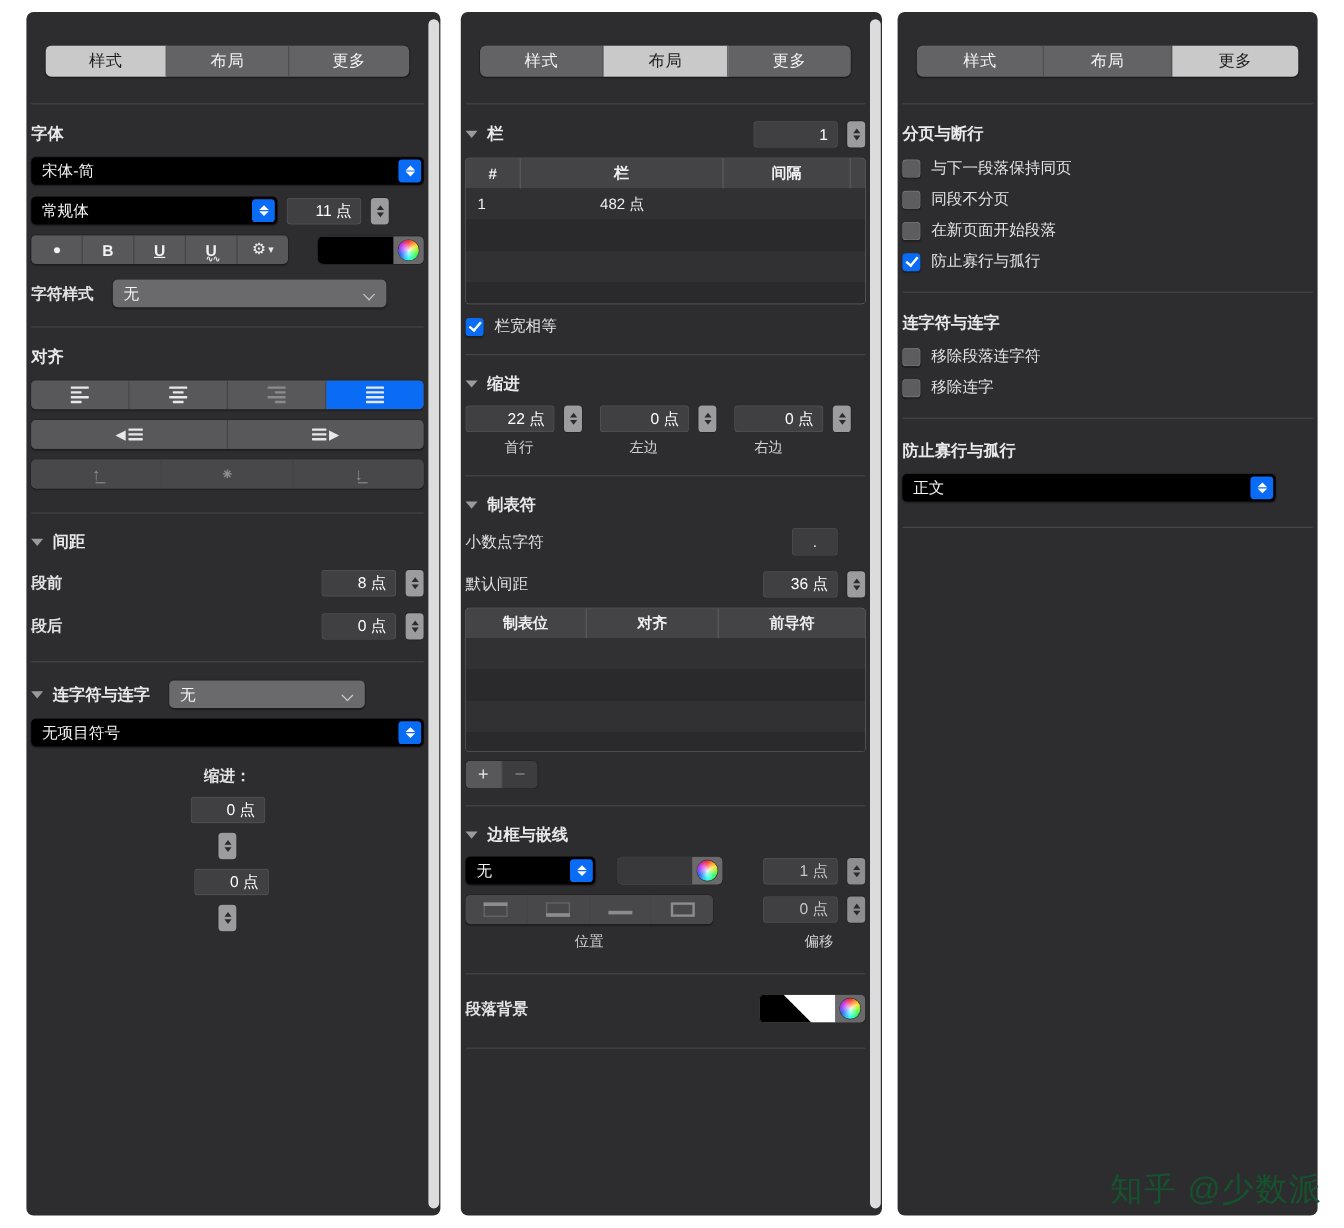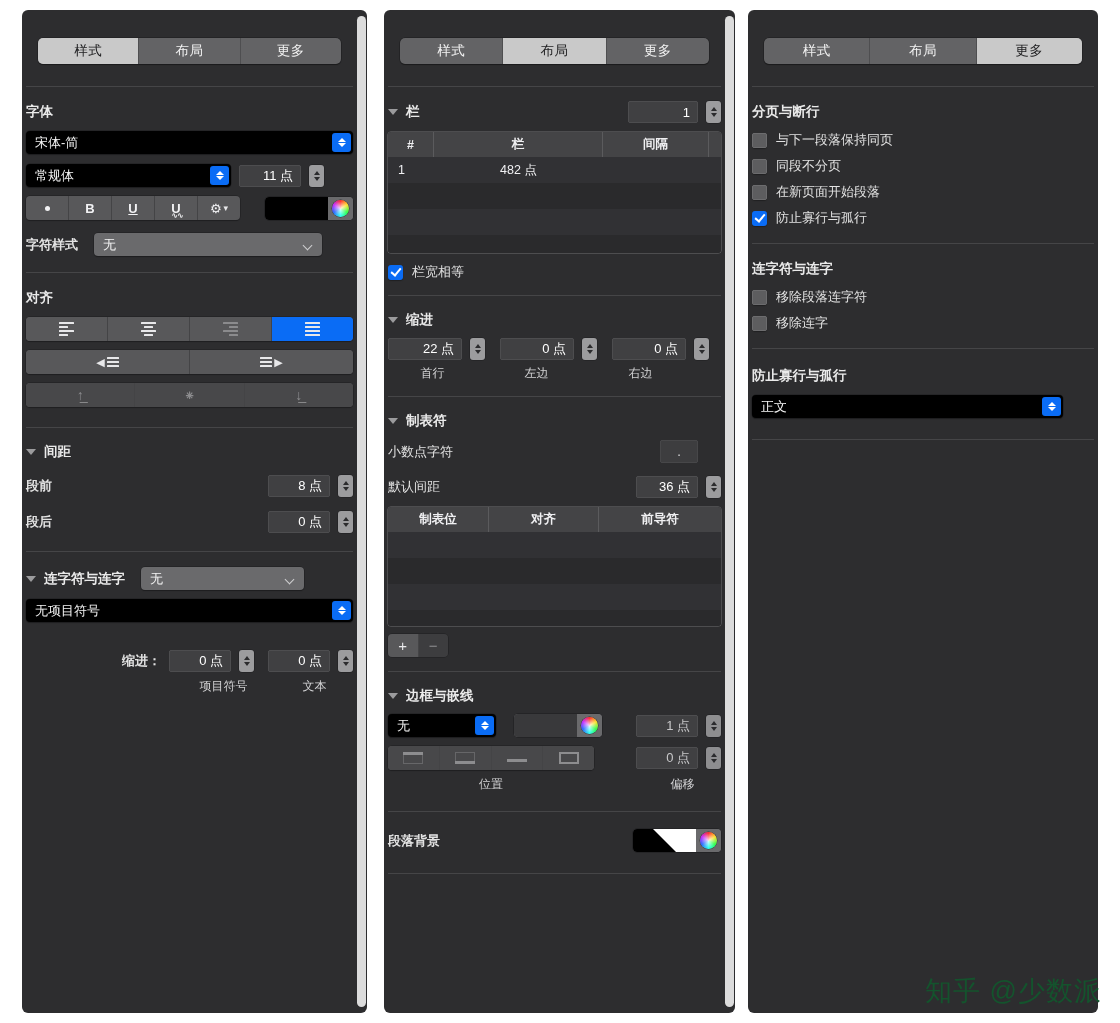--- a/index.html
+++ b/index.html
@@ -477,38 +477,33 @@
       </div>
 
       <div class="popup" style="margin-top:9px;">
         <span>无项目符号</span>
         <span class="updown">
             <i class="ca up"></i>
             <i class="ca dn"></i>
           </span>
       </div>
 
-      <div class="row" style="margin-top:28px;">
+      <div class="row" style="margin-top:8px;flex-direction:column;">
         <div class="spacer"></div>
         <div class="lbl" style="font-weight:bold;">缩进：</div>
         <div class="numfield" style="width:62px;">0 点</div>
         <div class="stepper">
             <i class="ca up"></i>
             <i class="ca dn"></i>
           </div>
         <div class="numfield" style="width:62px;margin-left:6px;">0 点</div>
         <div class="stepper">
             <i class="ca up"></i>
             <i class="ca dn"></i>
           </div>
-      </div>
-      <div class="row" style="margin-top:-3px;">
-        <div class="spacer"></div>
-        <div class="sublbl" style="width:77px;">项目符号</div>
-        <div class="sublbl" style="width:77px;margin-left:6px;">文本</div>
       </div>
 
     </div>
     <div class="scrollbar"></div>
   </div>
 
   <div class="panel" id="panel-layout">
     <div class="inner">
 
       <div class="tabbar">

